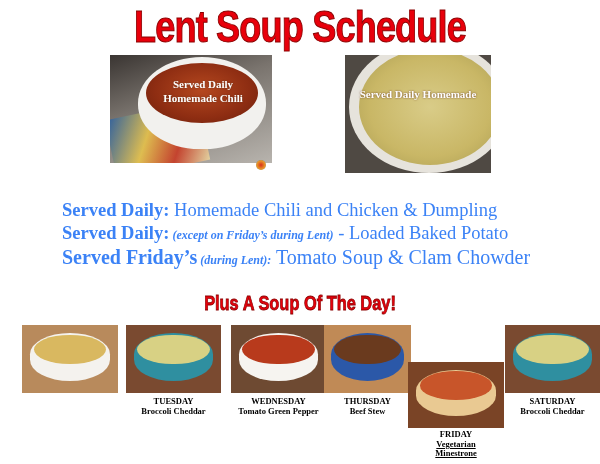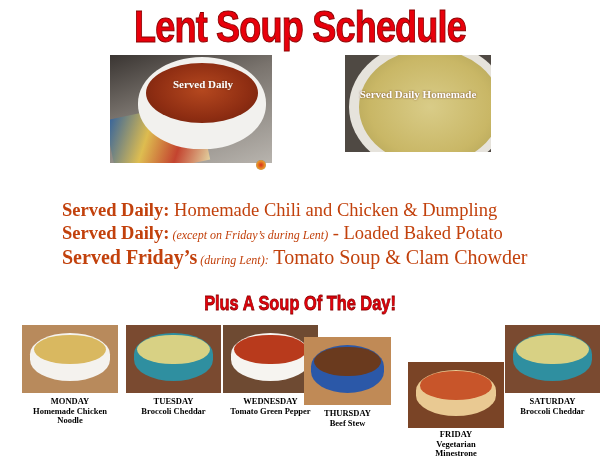--- a/index.html
+++ b/index.html
@@ -3,51 +3,52 @@
 <meta charset="utf-8">
 <style>
   html,body{margin:0;padding:0;background:#fff;}
   body{width:600px;height:464px;position:relative;overflow:hidden;font-family:"Liberation Serif",serif;}
   .title{position:absolute;left:0;top:2px;width:600px;text-align:center;font-family:"Liberation Sans",sans-serif;font-weight:bold;font-size:44px;color:#e8000b;letter-spacing:-1px;transform:scaleX(0.82);transform-origin:300px 0;-webkit-text-stroke:1px #8a0000;line-height:50px;}
   .photo{position:absolute;overflow:hidden;}
   .chili{left:110px;top:55px;width:162px;height:108px;background:linear-gradient(160deg,#3a3532 0%,#7a746e 40%,#b8b4ae 100%);}
   .chili .bowl{position:absolute;left:28px;top:2px;width:128px;height:92px;border-radius:50% 50% 48% 48%;background:#f2f1ee;}
   .chili .soup{position:absolute;left:36px;top:8px;width:112px;height:60px;border-radius:50%;background:radial-gradient(ellipse at 50% 45%,#b5481f 0%,#8e2d12 60%,#6a200c 100%);}
   .chili .crackers{position:absolute;left:0;top:55px;width:95px;height:60px;background:linear-gradient(120deg,#1f5aa8 0%,#e6c24a 40%,#c83a24 70%,#e8d6a0 100%);transform:rotate(-12deg);opacity:.9;}
-  .chicken{left:345px;top:55px;width:146px;height:97px;background:#4f4943;}
+  .chicken{left:345px;top:55px;width:146px;height:118px;background:#4f4943;}
   .chicken .bowl{position:absolute;left:4px;top:-14px;width:160px;height:132px;border-radius:50%;background:#e6e3dc;}
   .chicken .soup{position:absolute;left:14px;top:-6px;width:142px;height:116px;border-radius:50%;background:radial-gradient(ellipse at 50% 50%,#d9cc88 0%,#c9b766 60%,#a89a50 100%);}
   .overlay{position:absolute;color:#fff;font-weight:bold;text-align:center;font-family:"Liberation Serif",serif;text-shadow:0 0 2px #6a3a20;line-height:14px;}
   .chili .overlay{left:38px;top:22px;width:110px;font-size:11px;}
   .chicken .overlay{left:0;top:32px;width:146px;font-size:11px;white-space:nowrap;}
   .mascot{position:absolute;left:256px;top:160px;width:10px;height:10px;border-radius:50%;background:radial-gradient(circle,#d8301c 0%,#e99a2a 60%,#2850a0 100%);}
-  .lines{position:absolute;left:62px;top:200px;width:530px;color:#c2410c;}
+  .lines{position:absolute;left:62px;top:200px;width:530px;color:#3b82f6;}
   .line{white-space:nowrap;line-height:21px;}
   .line1,.line2{font-size:18.5px;}
   .line3{font-size:20px;line-height:23px;}
   .lbl{font-weight:bold;}
-  .note{font-style:italic;font-weight:normal;font-size:12px;}
+  .note{font-style:italic;font-weight:bold;font-size:12px;}
   .subtitle{position:absolute;left:0;top:290px;width:600px;text-align:center;font-family:"Liberation Sans",sans-serif;font-weight:bold;font-size:21px;color:#e8000b;-webkit-text-stroke:.8px #8a0000;transform:scaleX(0.78);transform-origin:300px 0;line-height:26px;}
   .day{position:absolute;top:325px;height:110px;}
   .day .img{position:absolute;left:0;top:0;width:100%;height:68px;overflow:hidden;}
   .day .cap{position:absolute;top:72px;left:-10px;right:-10px;text-align:center;font-family:"Liberation Serif",serif;font-weight:bold;font-size:8.5px;line-height:9.5px;color:#000;}
   .bowl-w{position:absolute;left:8%;top:12%;width:84%;height:70%;border-radius:50%/45%;}
   .soup-i{position:absolute;left:12%;top:14%;width:76%;height:44%;border-radius:50%;}
 </style>
 </head>
 <body>
 
 <div class="title">Lent Soup Schedule</div>
 
 <div class="photo chili">
   <div class="crackers"></div>
   <div class="bowl"></div>
   <div class="soup"></div>
   <div class="overlay">
     <div>Served Daily</div>
+    <div>Homemade Chili</div>
   </div>
 </div>
 <div class="mascot"></div>
 
 <div class="photo chicken">
   <div class="bowl"></div>
   <div class="soup"></div>
   <div class="overlay">
     <div>Served Daily Homemade</div>
   </div>
@@ -65,63 +66,59 @@
   </div>
 </div>
 
 <div class="subtitle">Plus A Soup Of The Day!</div>
 
 <div class="day" style="left:22px;width:96px;">
   <div class="img" style="background: rgb(184, 138, 92);">
       <div class="bowl-w" style="background: rgb(244, 242, 238);"></div>
       <div class="soup-i" style="background: rgb(217, 184, 96);"></div>
     </div>
-  <div class="cap">
-      <div>MONDAY</div>
-      <div style="padding:0 16px;">Homemade Chicken Noodle</div>
-    </div>
 </div>
 <div class="day" style="left:126px;width:95px;">
   <div class="img" style="background: rgb(122, 74, 48);">
       <div class="bowl-w" style="background: rgb(47, 143, 160);"></div>
       <div class="soup-i" style="background: rgb(216, 209, 132);"></div>
     </div>
   <div class="cap">
       <div>TUESDAY</div>
       <div>Broccoli Cheddar</div>
     </div>
 </div>
-<div class="day" style="left:223px;width:95px;">
+<div class="day" style="left:231px;width:95px;">
   <div class="img" style="background: rgb(110, 74, 50);">
       <div class="bowl-w" style="background: rgb(246, 244, 240);"></div>
       <div class="soup-i" style="background: rgb(184, 58, 28);"></div>
     </div>
   <div class="cap">
       <div>WEDNESDAY</div>
       <div>Tomato Green Pepper</div>
     </div>
 </div>
-<div class="day" style="left:304px;width:87px;margin-top:12px;">
+<div class="day" style="left:324px;width:87px;">
   <div class="img" style="background: rgb(192, 138, 86);">
       <div class="bowl-w" style="background: rgb(43, 88, 168);"></div>
       <div class="soup-i" style="background: rgb(106, 58, 30);"></div>
     </div>
   <div class="cap">
       <div>THURSDAY</div>
       <div>Beef Stew</div>
     </div>
 </div>
 <div class="day" style="left:408px;width:96px;top:322px;margin-top:40px;">
   <div class="img" style="height: 66px; background: rgb(122, 68, 38);">
       <div class="bowl-w" style="background: rgb(233, 201, 146);"></div>
       <div class="soup-i" style="background: rgb(200, 85, 42);"></div>
     </div>
   <div class="cap" style="top:68px;">
       <div>FRIDAY</div>
-      <div style="padding:0 26px;">Vegetarian Minestrone</div>
+      <div style="padding:0 26px;text-decoration:underline;">Vegetarian Minestrone</div>
     </div>
 </div>
 <div class="day" style="left:505px;width:95px;">
   <div class="img" style="background: rgb(122, 74, 48);">
       <div class="bowl-w" style="background: rgb(47, 143, 160);"></div>
       <div class="soup-i" style="background: rgb(216, 209, 132);"></div>
     </div>
   <div class="cap">
       <div>SATURDAY</div>
       <div>Broccoli Cheddar</div>

